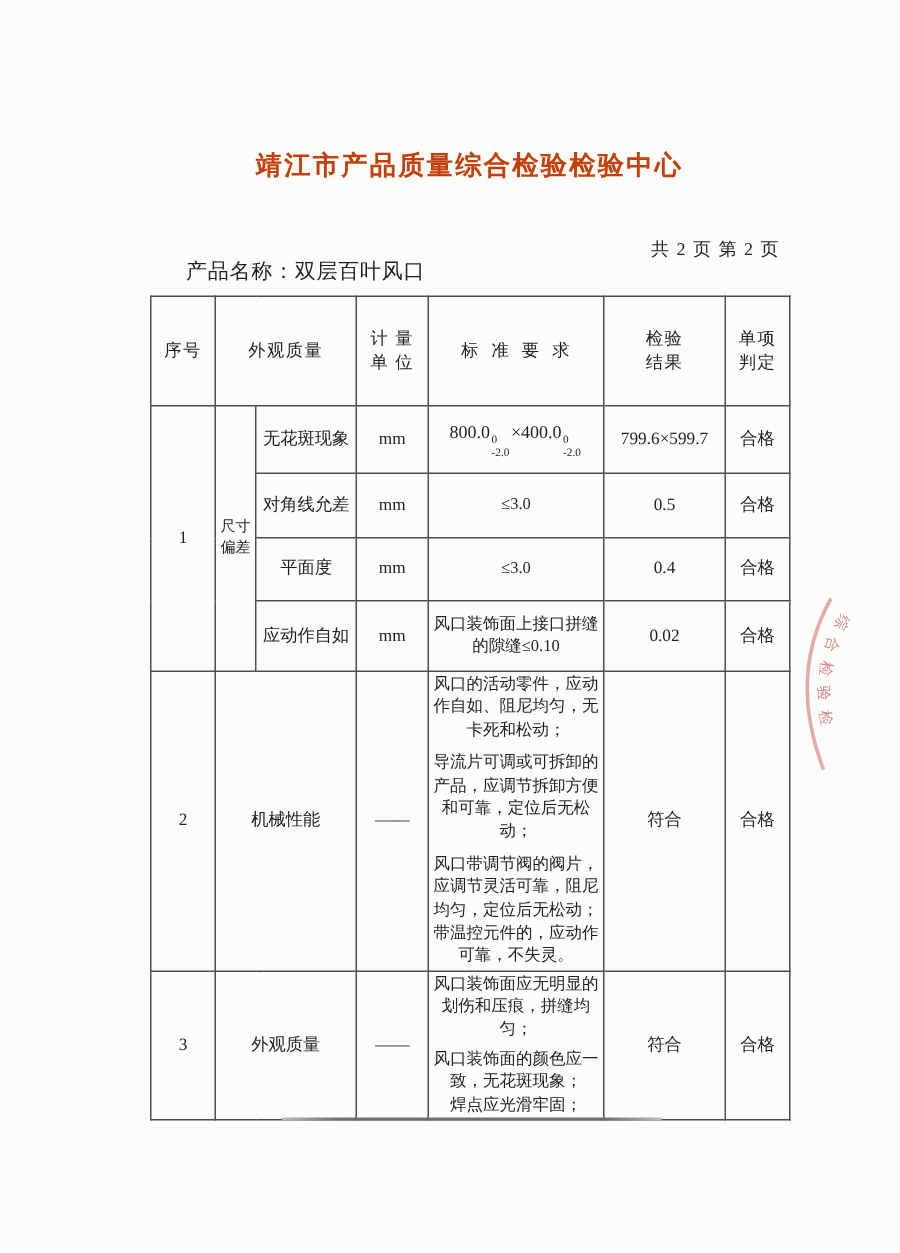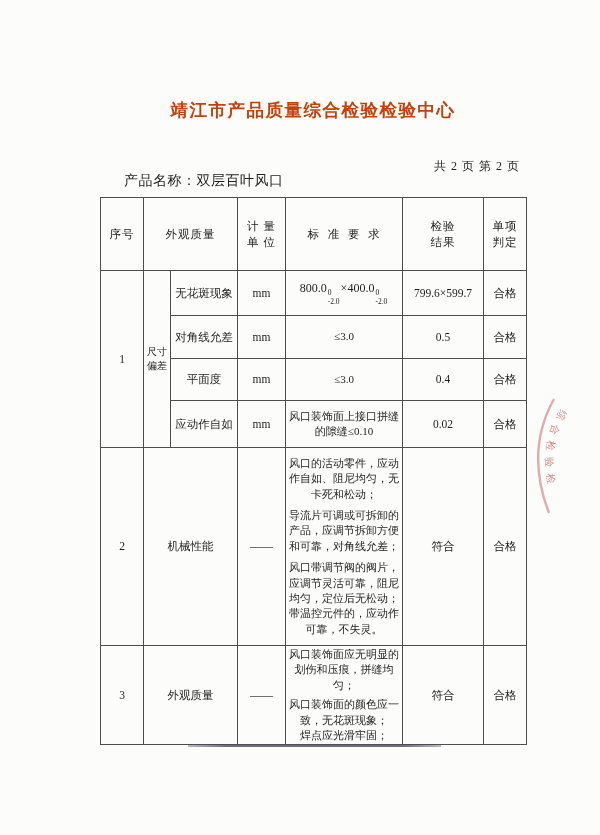--- a/index.html
+++ b/index.html
@@ -129,21 +129,21 @@
         <td>0.02</td>
         <td>合格</td>
       </tr>
 
       <tr style="height:198px">
         <td>2</td>
         <td colspan="2">机械性能</td>
         <td>——</td>
         <td class="std-paras">
           <p>风口的活动零件，应动作自如、阻尼均匀，无卡死和松动；</p>
-          <p>导流片可调或可拆卸的产品，应调节拆卸方便和可靠，对角线允差；</p>
+          <p>导流片可调或可拆卸的产品，应调节拆卸方便和可靠，定位后无松动；</p>
           <p>风口带调节阀的阀片，应调节灵活可靠，阻尼均匀，定位后无松动；带温控元件的，应动作可靠，不失灵。</p>
         </td>
         <td>符合</td>
         <td>合格</td>
       </tr>
 
       <tr style="height:88px">
         <td>3</td>
         <td colspan="2">外观质量</td>
         <td>——</td>

